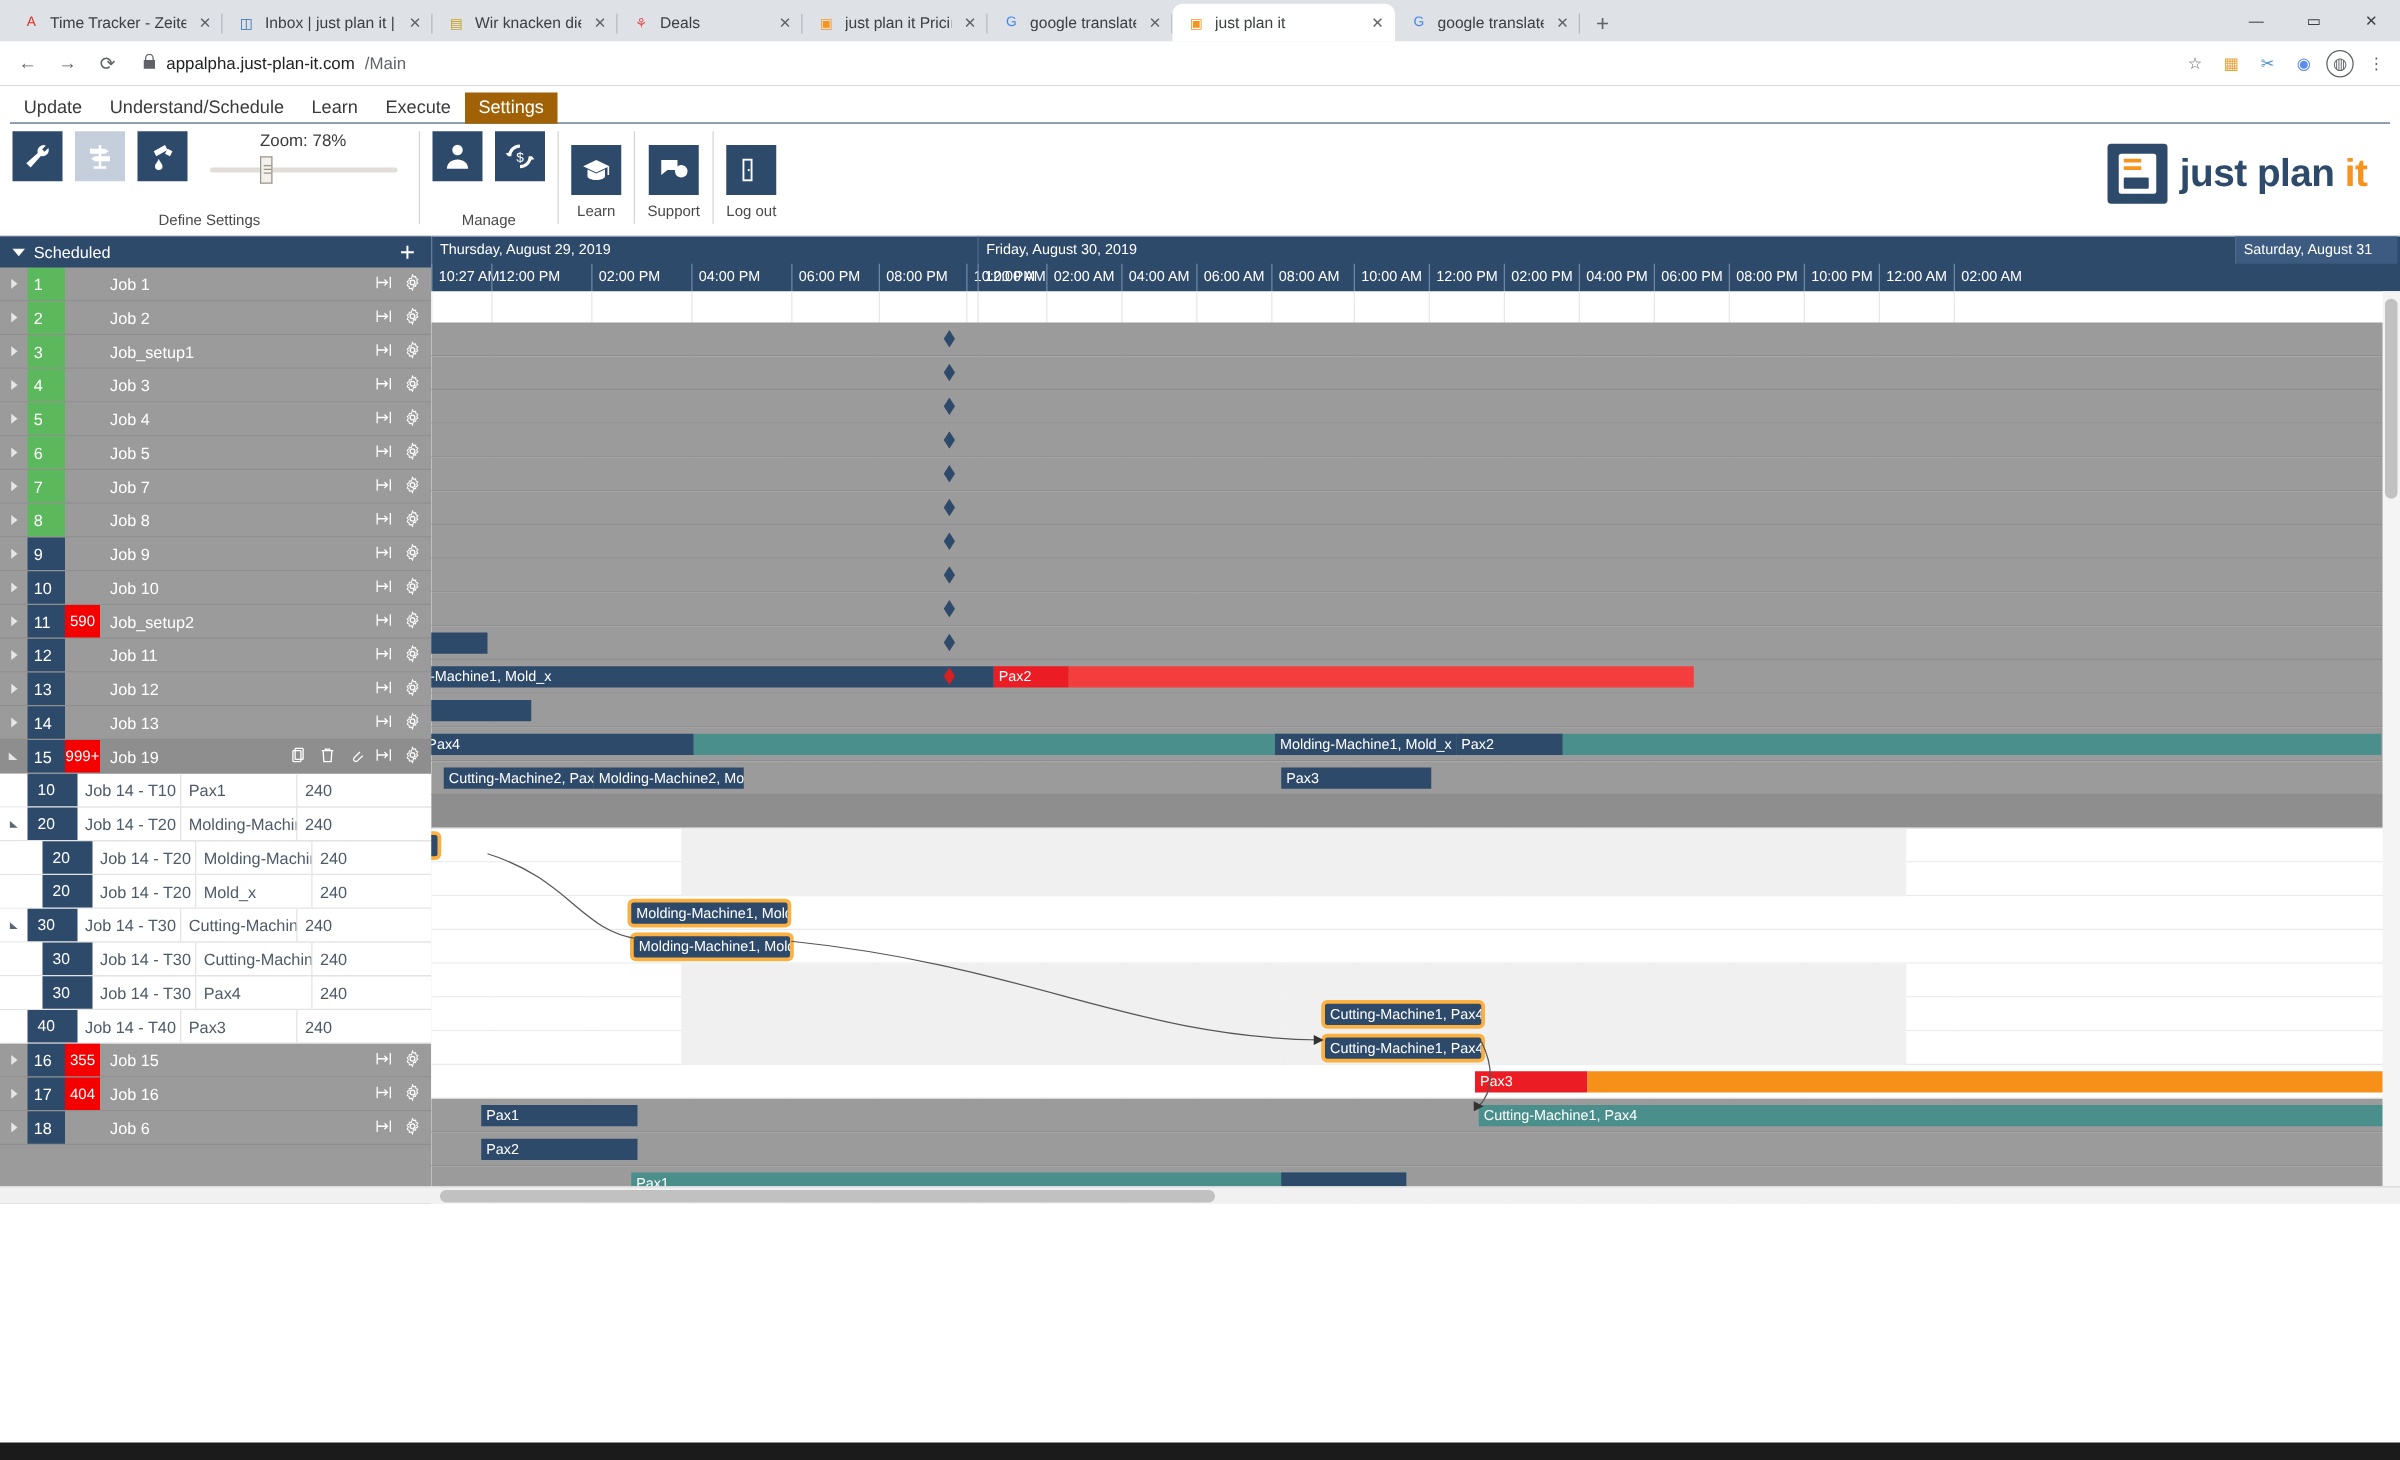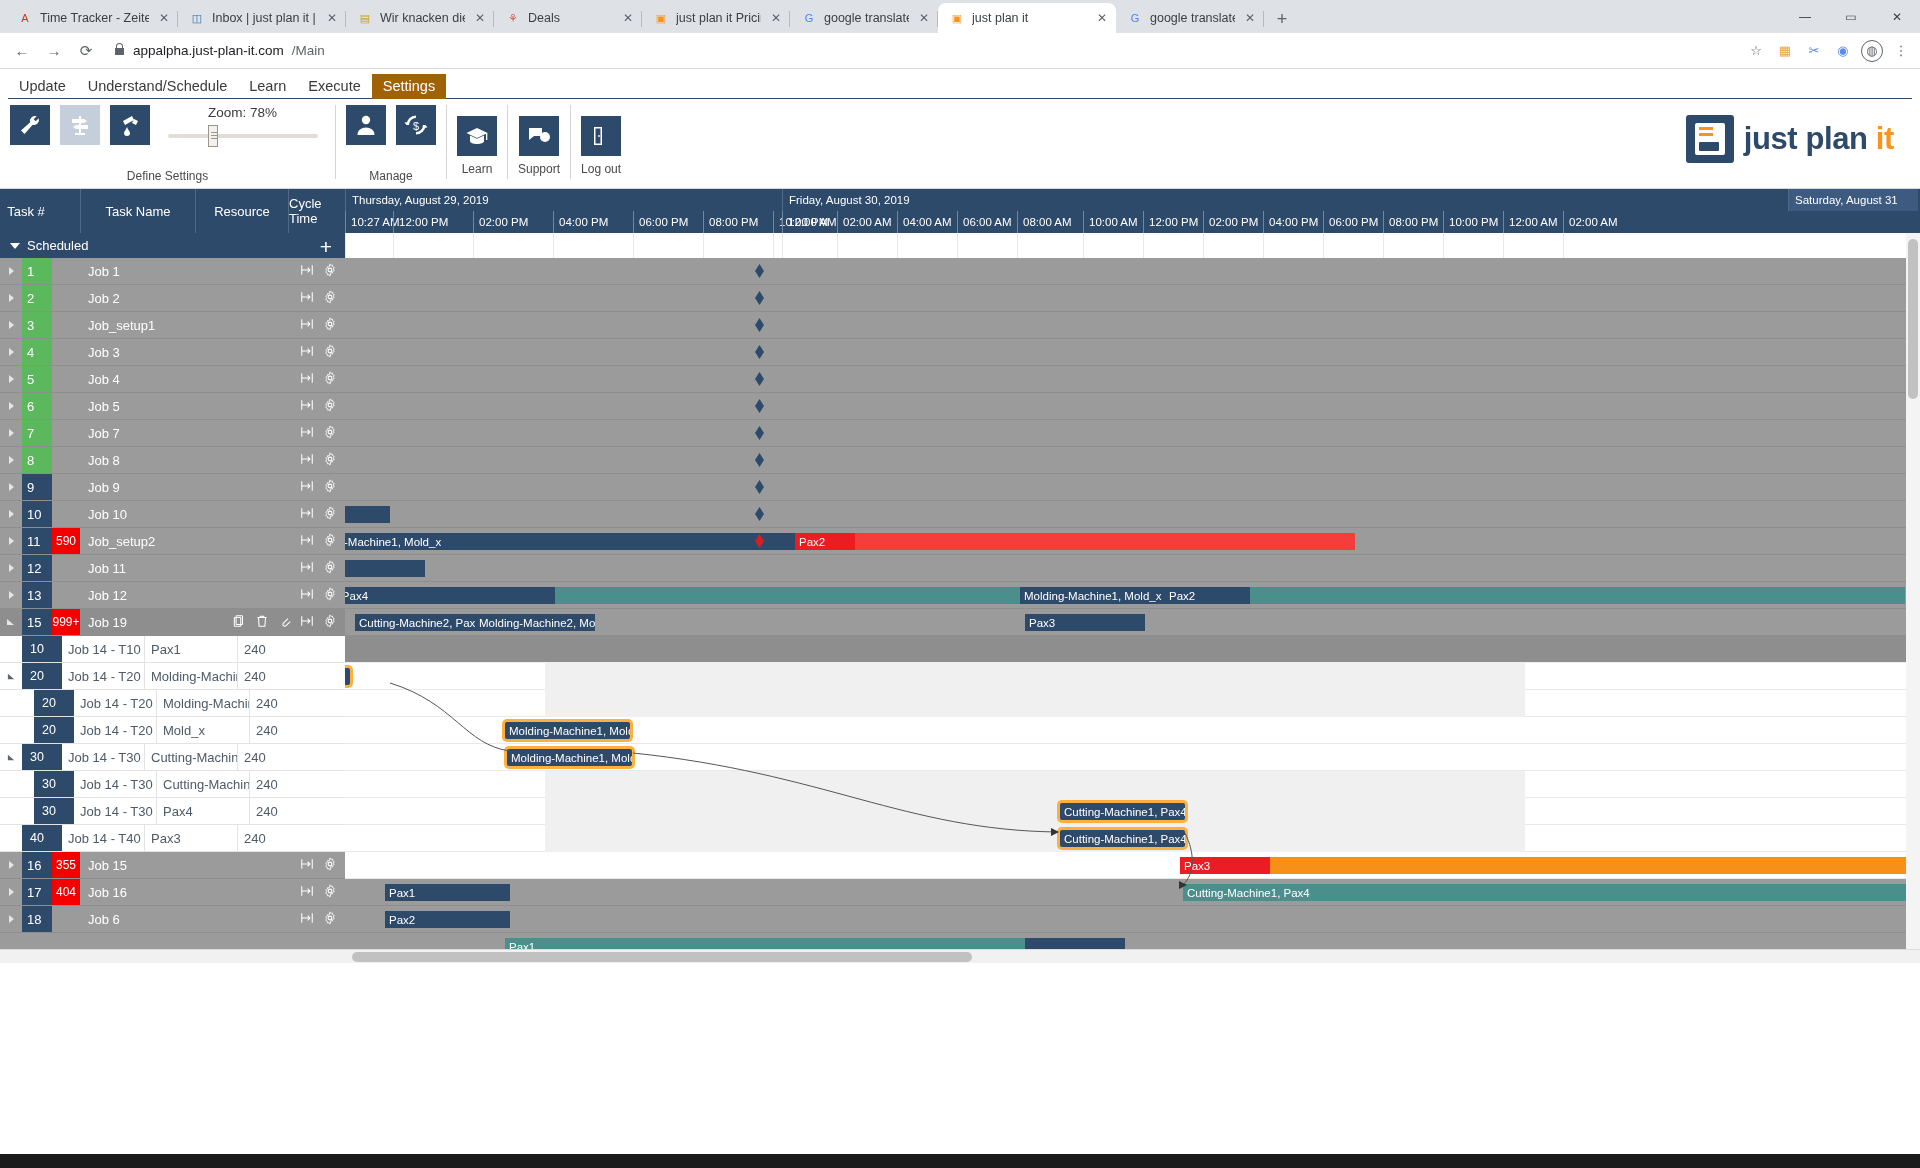--- a/index.html
+++ b/index.html
@@ -327,27 +327,20 @@
       <div class="txt">
         <span>just plan</span>
         <i>it</i>
       </div>
     </div>
   </div>
 
   <div class="gantt">
 
     <div class="grid">
-      <div class="ghdr">
-        <div class="c c-num">Task #</div>
-        <div class="c c-badge"></div>
-        <div class="c c-name">Task Name</div>
-        <div class="c c-res">Resource</div>
-        <div class="c c-cycle">Cycle Time</div>
-      </div>
       <div class="grp-row">
         <span class="tri down"></span>
         <span>Scheduled</span>
         <span class="plus">+</span>
       </div>
       <div id="grid-rows">
           <div class="jrow">
             <span class="arrow">
               <span class="t"></span>
             </span>
@@ -551,20 +544,37 @@
                 </svg></span>
             </span>
           </div>
           <div class="jrow">
             <span class="arrow">
               <span class="t"></span>
             </span>
             <span class="num ">13</span>
             <span class="badge empty"></span>
             <span class="jname">Job 12</span>
+            <span class="ricons">
+              <span><svg viewBox="0 0 24 24">
+                  <path d="M3 4v16M3 12h14m-4-4l4 4-4 4M21 4v16" fill="none" stroke="#fff" stroke-width="1.8"></path>
+                </svg></span>
+              <span><svg viewBox="0 0 24 24">
+                  <circle cx="12" cy="12" r="3.2" fill="none" stroke="#fff" stroke-width="1.8"></circle>
+                  <path d="M12 1.5l1.4 2.6 2.9-.5.4 2.9 2.6 1.4-1.6 2.5 1.6 2.5-2.6 1.4-.4 2.9-2.9-.5L12 22.5l-1.4-2.6-2.9.5-.4-2.9-2.6-1.4L6.3 13 4.7 10.5l2.6-1.4.4-2.9 2.9.5z" fill="none" stroke="#fff" stroke-width="1.4"></path>
+                </svg></span>
+            </span>
+          </div>
+          <div class="jrow">
+            <span class="arrow">
+              <span class="t"></span>
+            </span>
+            <span class="num ">14</span>
+            <span class="badge empty"></span>
+            <span class="jname">Job 13</span>
             <span class="ricons">
               <span><svg viewBox="0 0 24 24">
                   <path d="M3 4v16M3 12h14m-4-4l4 4-4 4M21 4v16" fill="none" stroke="#fff" stroke-width="1.8"></path>
                 </svg></span>
               <span><svg viewBox="0 0 24 24">
                   <circle cx="12" cy="12" r="3.2" fill="none" stroke="#fff" stroke-width="1.8"></circle>
                   <path d="M12 1.5l1.4 2.6 2.9-.5.4 2.9 2.6 1.4-1.6 2.5 1.6 2.5-2.6 1.4-.4 2.9-2.9-.5L12 22.5l-1.4-2.6-2.9.5-.4-2.9-2.6-1.4L6.3 13 4.7 10.5l2.6-1.4.4-2.9 2.9.5z" fill="none" stroke="#fff" stroke-width="1.4"></path>
                 </svg></span>
             </span>
           </div>

